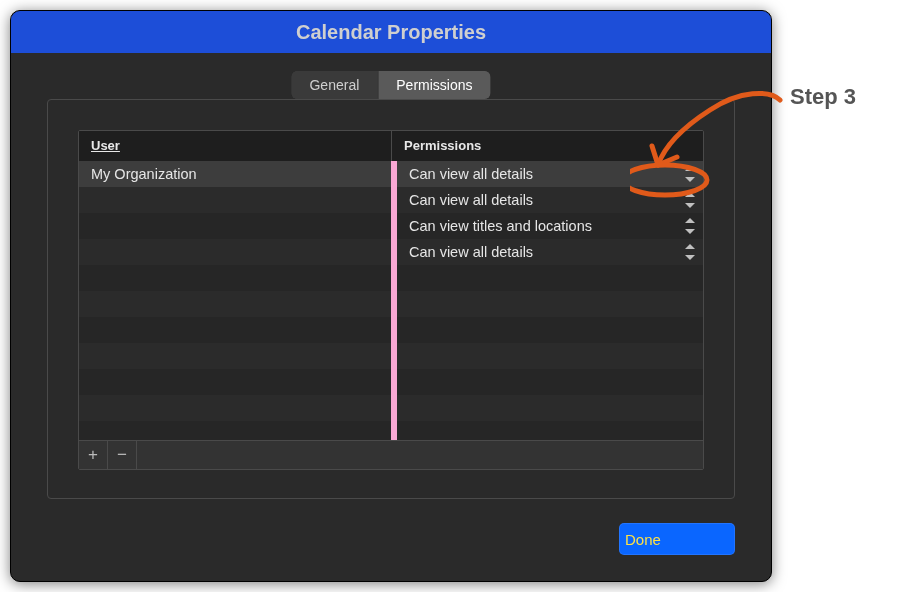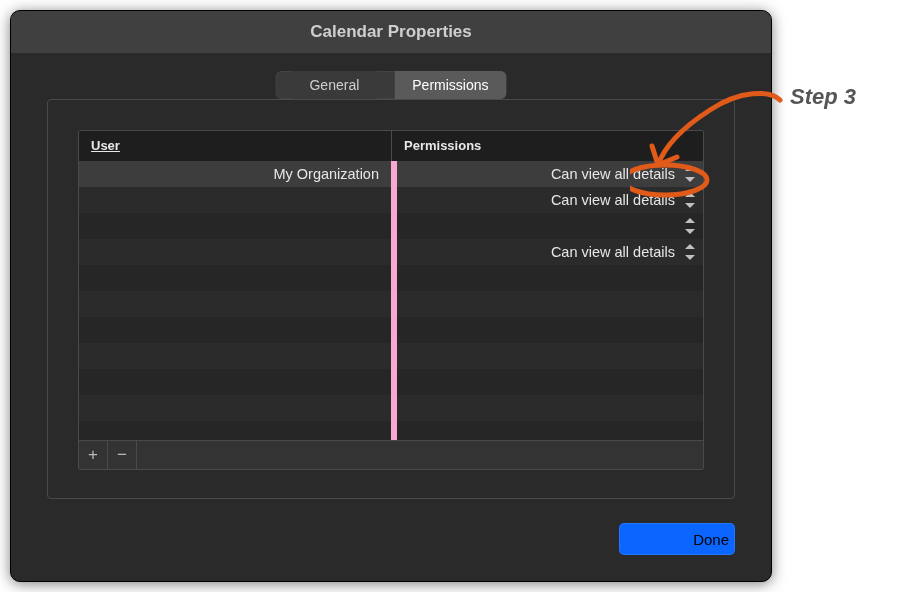--- a/index.html
+++ b/index.html
@@ -22,24 +22,24 @@
     border: 1px solid #000;
     border-radius: 10px;
     box-shadow: 0 2px 14px rgba(0,0,0,0.5);
     overflow: hidden;
     color: #ddd;
   }
   .titlebar {
     height: 42px;
     text-align: center;
     line-height: 42px;
-    font-size: 17px;
+    font-size: 20px;
     font-weight: 600;
     color: #cfcfcf;
-    background: #404040;
+    background: #1d4ed8;
   }
   .panel {
     position: absolute;
     left: 36px;
     right: 36px;
     top: 88px;
     bottom: 82px;
     border: 1px solid #4a4a4a;
     border-radius: 4px;
     background: transparent;
@@ -56,21 +56,20 @@
     height: 28px;
     background: #3a3a3a;
     box-shadow: 0 0 0 1px rgba(255,255,255,0.05) inset;
   }
   .tab {
     padding: 0 18px;
     line-height: 28px;
     font-size: 14px;
     color: #cfcfcf;
     cursor: default;
-    margin-left: 16px;
   }
   .tab.inactive { background: #3a3a3a; }
   .tab.active   { background: #5a5a5a; color: #fff; }
   .tab + .tab   { border-left: 1px solid #2a2a2a; }
 
   
   .table-wrap {
     position: absolute;
     left: 30px;
     right: 30px;
@@ -98,21 +97,20 @@
   .col-user { width: 50%; text-decoration: underline; }
   .col-perm { width: 50%; border-left: 1px solid #4a4a4a; }
 
   .rows {
     position: absolute;
     top: 30px;
     bottom: 28px;
     left: 0;
     right: 0;
     overflow: hidden;
-    text-align: right;
   }
   .row {
     display: flex;
     height: 26px;
     line-height: 26px;
     font-size: 14.5px;
   }
   .row .cell {
     padding: 0 12px;
     box-sizing: border-box;
@@ -179,43 +177,42 @@
   }
 
   
   .done-btn {
     position: absolute;
     right: 36px;
     bottom: 26px;
     height: 32px;
     min-width: 116px;
     background: #0a66ff;
-    color: #000000;
+    color: #fde047;
     font-size: 15px;
     font-weight: 500;
     border: none;
     border-radius: 5px;
-    text-align: right;
+    text-align: left;
     line-height: 32px;
     box-shadow: 0 0 0 1px rgba(255,255,255,0.1) inset;
   }
 
   
   .annotation {
     position: absolute;
     pointer-events: none;
   }
   .step-label {
     position: absolute;
     left: 790px;
     top: 84px;
     font-size: 22px;
     font-weight: 700;
     color: #555;
-    font-style: italic;
   }
 </style>
 </head>
 <body>
 
 <div class="window">
   <div class="titlebar">Calendar Properties</div>
 
   <div class="tabs">
     <div class="tab inactive">General</div>
@@ -239,21 +236,21 @@
           </div>
           <div class="row odd">
             <div class="cell user"></div>
             <div class="cell perm"><span>Can view all details</span><span class="stepper-icon">
                 <span class="up"></span>
                 <span class="down"></span>
               </span></div>
           </div>
           <div class="row even">
             <div class="cell user"></div>
-            <div class="cell perm"><span class="stepper-icon">
+            <div class="cell perm"><span>Can view titles and locations</span><span class="stepper-icon">
                 <span class="up"></span>
                 <span class="down"></span>
               </span></div>
           </div>
           <div class="row odd">
             <div class="cell user"></div>
             <div class="cell perm"><span>Can view all details</span><span class="stepper-icon">
                 <span class="up"></span>
                 <span class="down"></span>
               </span></div>

